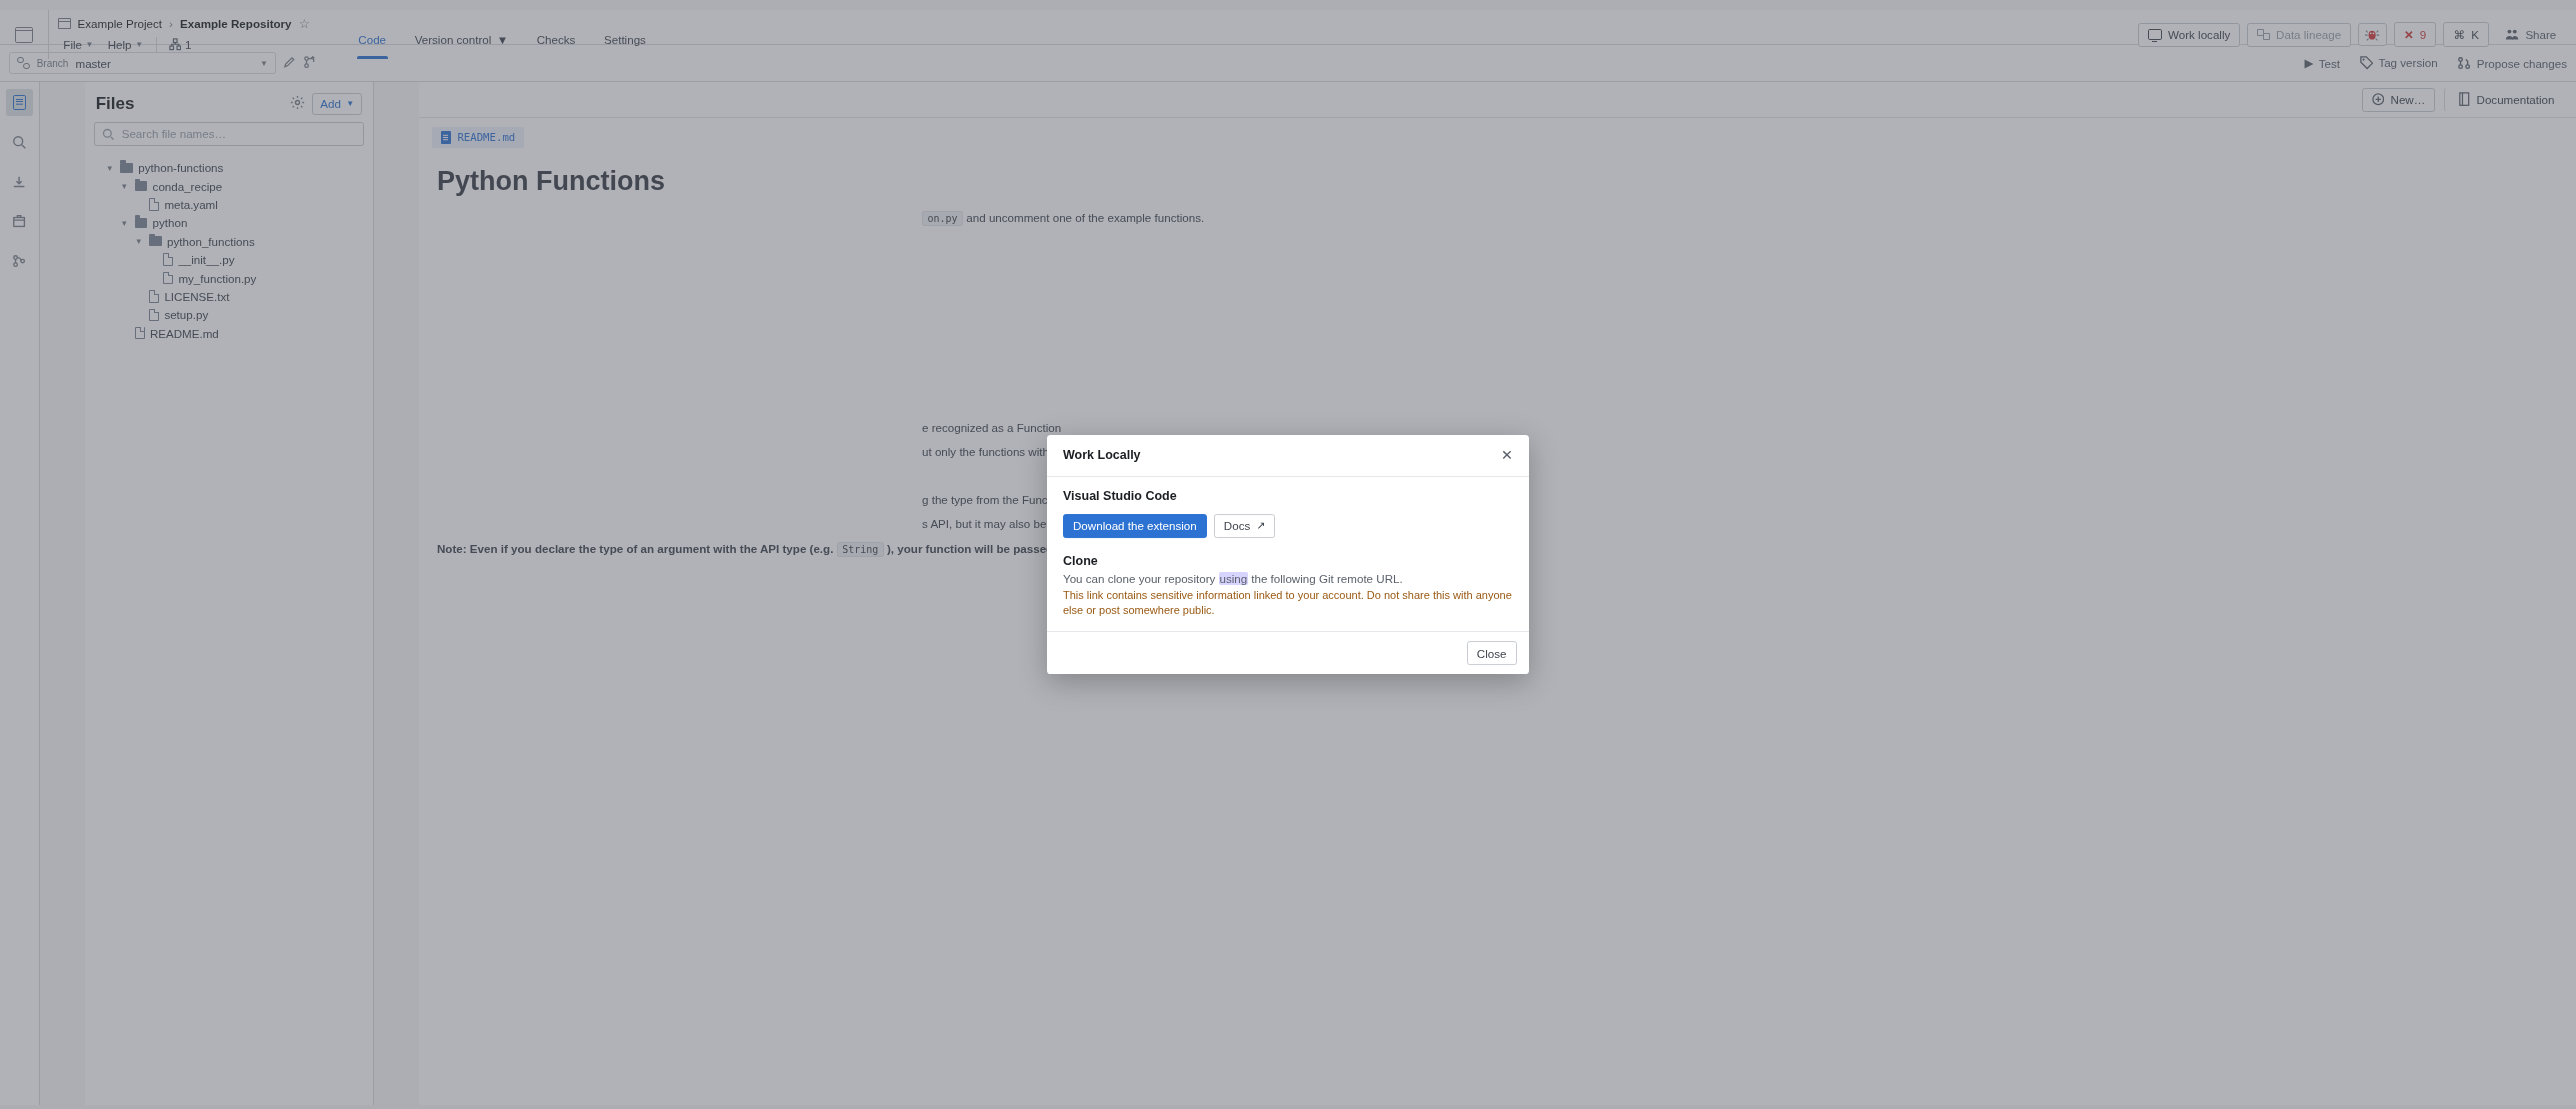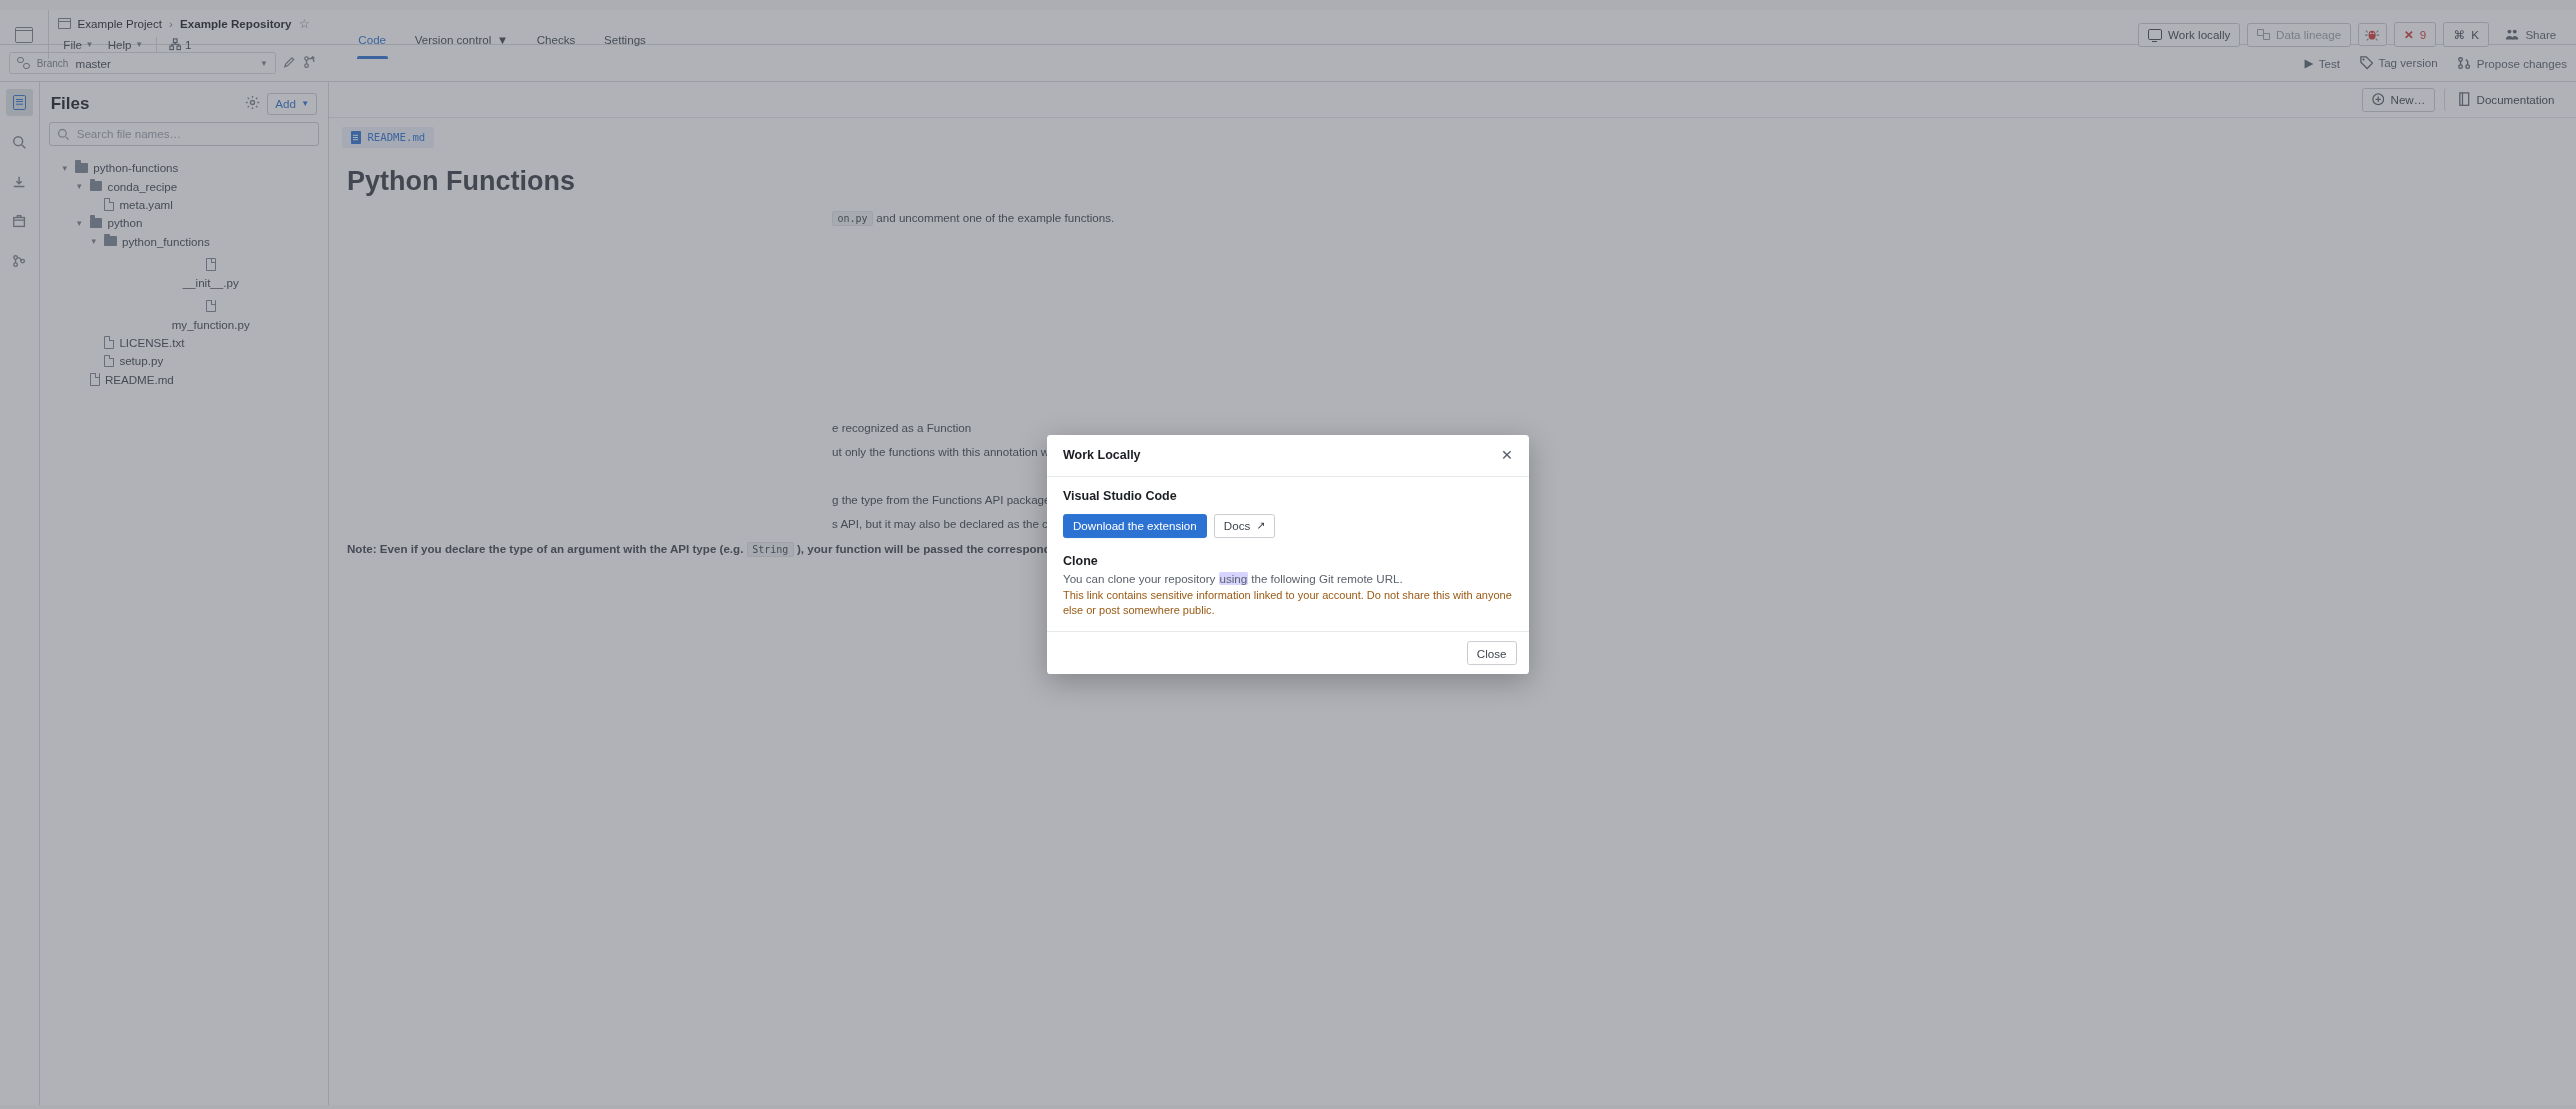--- a/index.html
+++ b/index.html
@@ -47,21 +47,21 @@
   .branch-ic{width:12.5px;height:12.5px;position:relative;}
   .branch-ic:before{content:'';position:absolute;width:4.5px;height:4.5px;border:1.3px solid #7a7f87;border-radius:50%;top:0;left:0;}
   .branch-ic:after{content:'';position:absolute;width:4.5px;height:4.5px;border:1.3px solid #7a7f87;border-radius:50%;bottom:0;right:0;}
   .branch-lbl{color:#7a7f87;font-size:10px;}
   .branch-val{color:#3e444d;}
   .branch-caret{margin-left:auto;color:#7a7f87;font-size:8px;}
   .tool-ic{color:#7a7f87;margin-left:7.1px;cursor:pointer;}
   .secondbar .right{margin-left:auto;display:flex;align-items:center;gap:19.6px;color:#5a616b;}
   .secondbar .right .act{display:flex;align-items:center;gap:5.3px;}
 
-  .main{display:flex;height:calc(100% - 86px);}
+  .main{display:flex;height:calc(100% - 86px);gap:45px;}
   .rail{width:40px;border-right:0.9px solid #d7d9dc;background:#fff;display:flex;flex-direction:column;align-items:center;padding-top:7.1px;gap:12.5px;}
   .rail .ritem{width:27px;height:27px;display:flex;align-items:center;justify-content:center;border-radius:2.7px;color:#7a7f87;}
   .rail .ritem.active{background:#dfe3e8;color:#2c72d2;}
   .docicon{width:12.5px;height:15px;border:1.4px solid currentColor;border-radius:1.8px;position:relative;}
   .docicon:before{content:'';position:absolute;top:2.7px;left:1.8px;right:1.8px;border-top:1.2px solid currentColor;}
   .docicon:after{content:'';position:absolute;top:5.3px;left:1.8px;right:1.8px;border-top:1.2px solid currentColor;box-shadow:0 2.7px 0 currentColor;}
 
   .sidebar{width:289px;border-right:0.9px solid #d7d9dc;background:#fff;display:flex;flex-direction:column;}
   .sb-head{display:flex;align-items:center;padding:10.7px 10.7px 7.1px 10.7px;gap:7.1px;}
   .sb-head h2{font-size:17px;font-weight:600;}
@@ -69,21 +69,21 @@
   .add-btn{display:flex;align-items:center;gap:5.3px;color:#2c72d2;border:0.9px solid #c8ccd1;border-radius:2.7px;padding:3.6px 7.1px;}
   .search-wrap{padding:0 9px 9px 9px;}
   .search{display:flex;align-items:center;gap:7.1px;border:0.9px solid #c8ccd1;border-radius:2.7px;padding:4.5px 7.1px;color:#9aa0a8;}
   .tree{padding:3.6px 5.3px;overflow:auto;flex:1;}
   .tnode{display:flex;align-items:center;gap:5.3px;padding:2.7px 3.6px;border-radius:2.7px;color:#3e444d;}
   .tnode .chev{width:10.7px;text-align:center;color:#7a7f87;font-size:9px;}
   .folder-ic{width:12.5px;height:9.8px;background:#7a8694;border-radius:0.9px;position:relative;}
   .folder-ic:before{content:'';position:absolute;top:-2.7px;left:0;width:5.3px;height:2.7px;background:#7a8694;border-radius:0.9px 0.9px 0 0;}
   .file-ic{width:9.8px;height:12.5px;border:1.2px solid #7a8694;border-radius:0.9px;position:relative;}
   .file-ic:after{content:'';position:absolute;top:-0.9px;right:-0.9px;width:3.6px;height:3.6px;background:#fff;border-left:1.2px solid #7a8694;border-bottom:1.2px solid #7a8694;}
-  .ind1{padding-left:14.2px;} .ind2{padding-left:28.5px;} .ind3{padding-left:43px;} .ind4{padding-left:57px;flex-direction:column;}
+  .ind1{padding-left:14.2px;} .ind2{padding-left:28.5px;} .ind3{padding-left:43px;} .ind4{padding-left:57px;}
 
   .content{flex:1;background:#fff;position:relative;overflow:hidden;}
   .content-toolbar{height:36px;border-bottom:0.9px solid #e5e7ea;display:flex;align-items:center;justify-content:flex-end;padding:0 12.5px;gap:9px;}
   .tabbar{padding:9px 12.5px 0 12.5px;display:flex;}
   .filetab{display:flex;align-items:center;gap:6.2px;background:#ecf0fb;border-radius:1.8px;padding:3.6px 9px;}
   .filetab .fi{width:10.7px;height:13.4px;background:#2c72d2;border-radius:0.9px;position:relative;display:flex;align-items:center;justify-content:center;}
   .filetab .fi:after{content:'';width:5.3px;height:1.3px;background:#fff;box-shadow:0 2.2px 0 #fff,0 -2.2px 0 #fff;}
   .filetab .fname{color:#2c72d2;font-family:ui-monospace,monospace;font-size:10.7px;}
   .docbody{padding:18px 18px;color:#3e444d;}
   .docbody h1{font-size:27px;font-weight:600;margin-bottom:12.5px;color:#383d45;}

